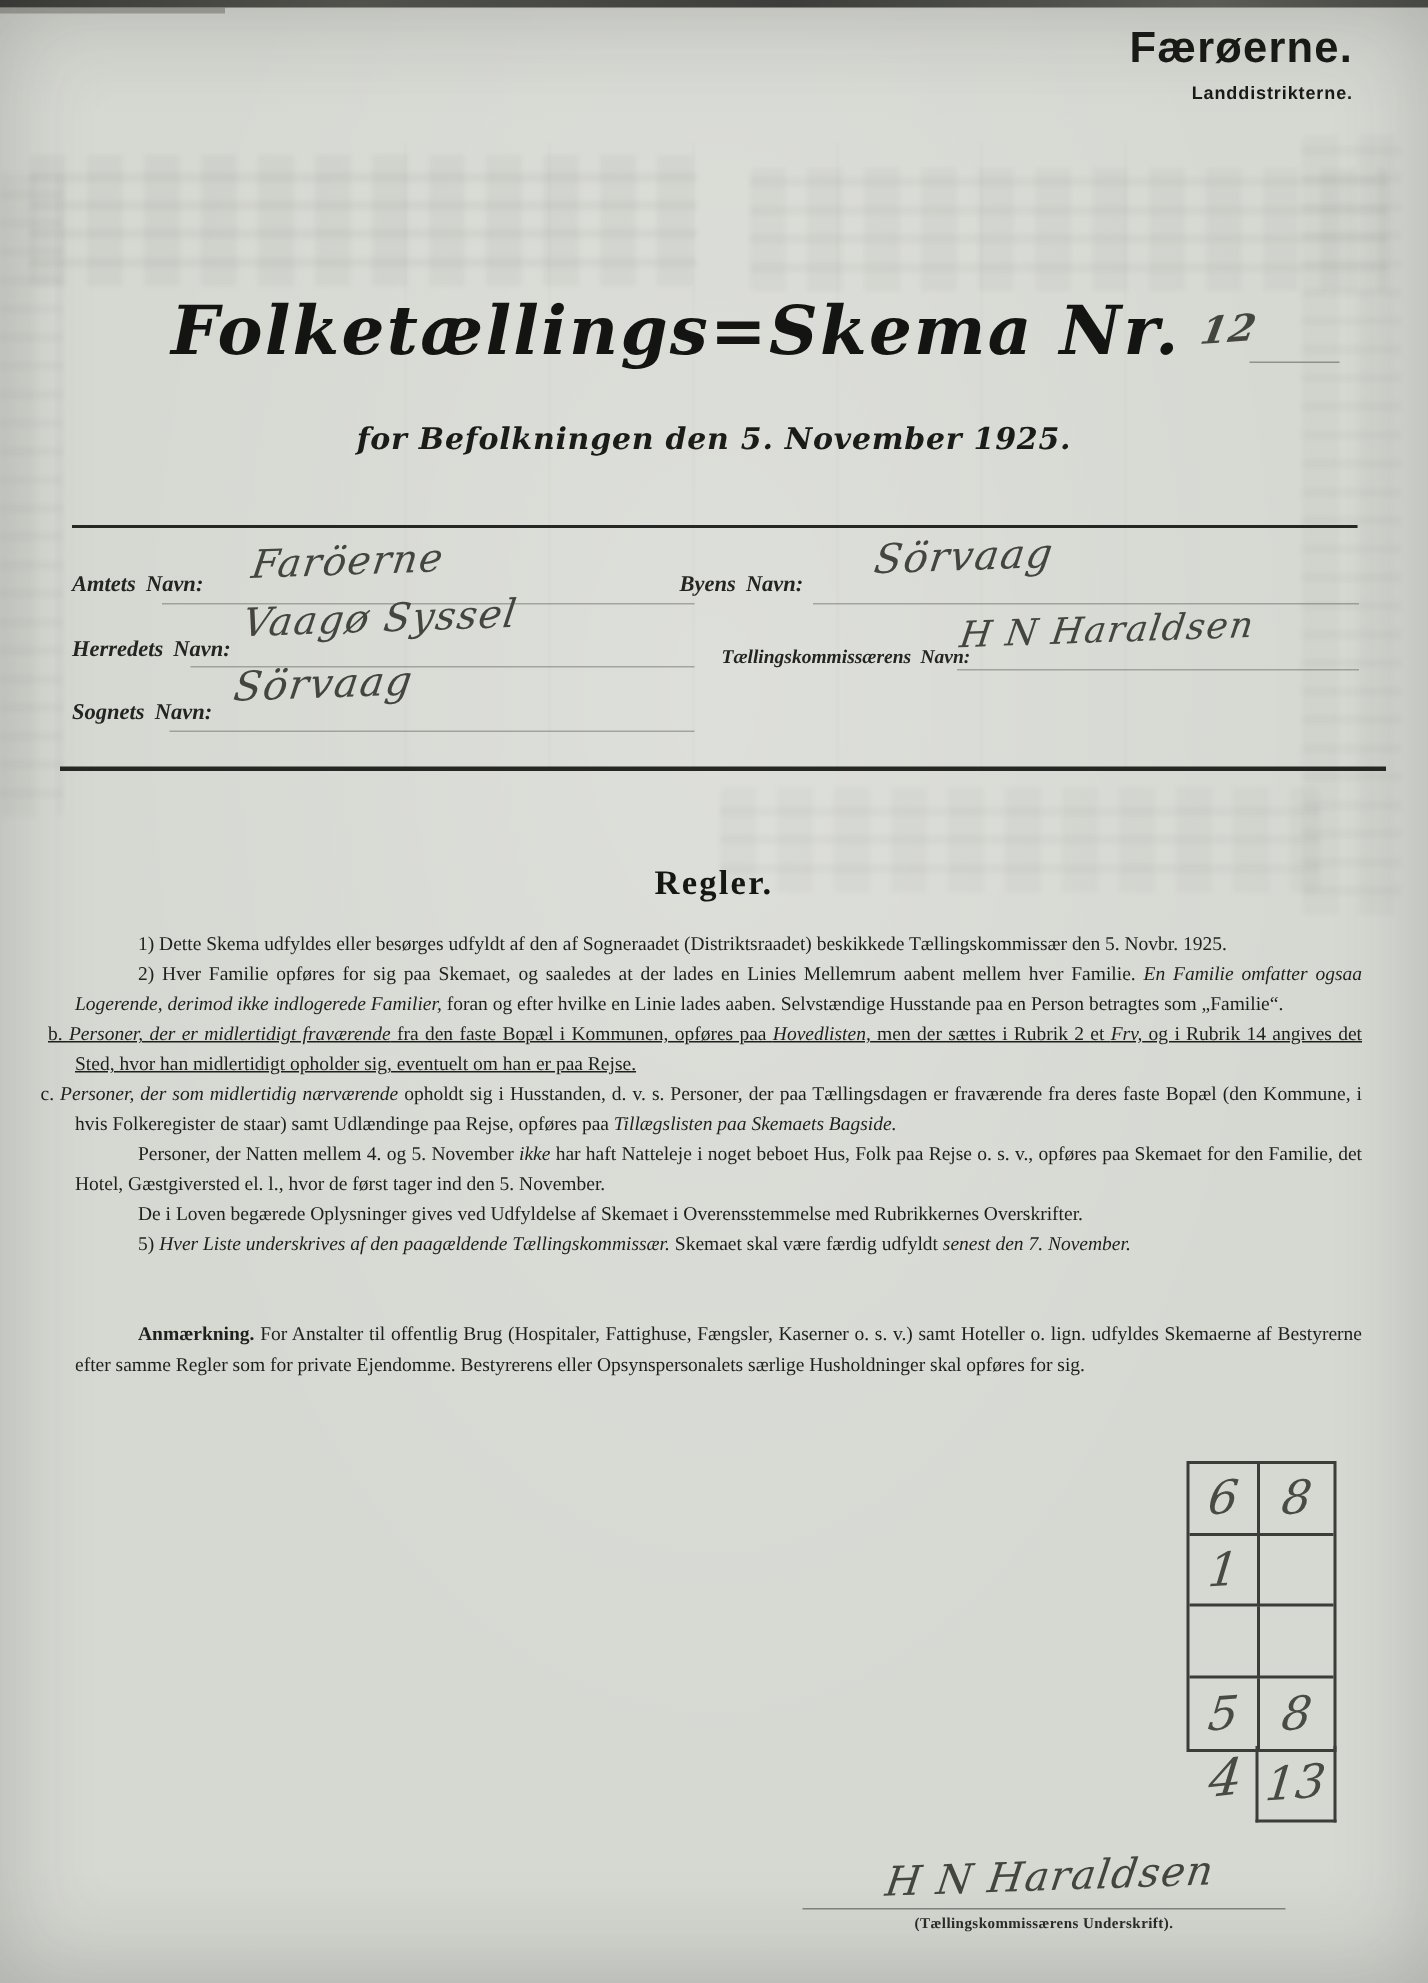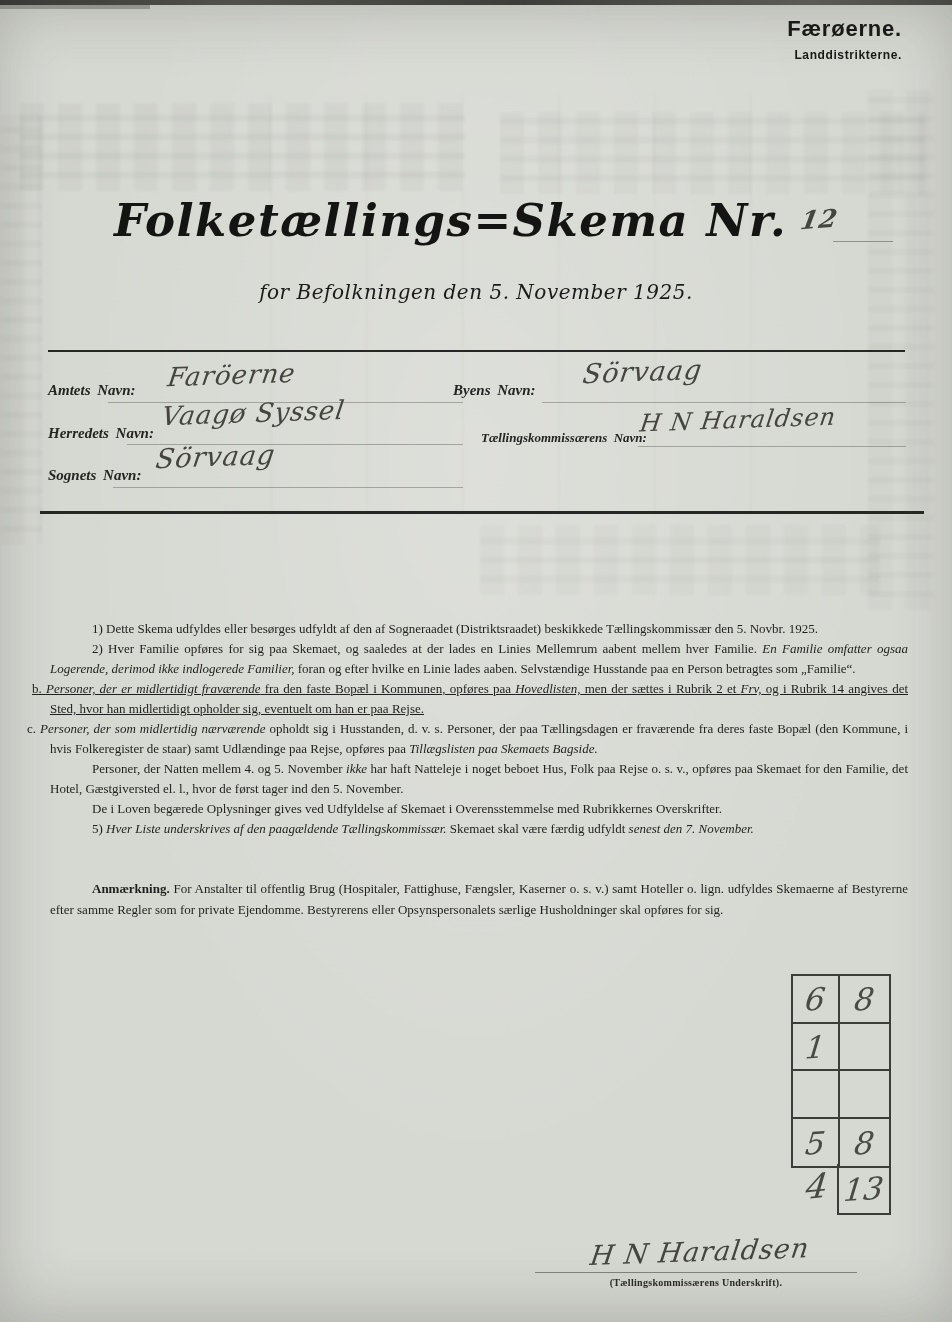--- a/index.html
+++ b/index.html
@@ -29,31 +29,31 @@
   }
   .ghost-cols { pointer-events:none; filter:blur(.8px); opacity:.5;
     background:repeating-linear-gradient(90deg, rgba(100,102,96,.14) 0 1px, rgba(100,102,96,0) 1px 96px); }
 
   
   .hdr-left { left:45px; top:20px; font-family:"Liberation Sans", sans-serif;
     font-weight:bold; font-size:17px; letter-spacing:.4px; word-spacing:5px;
     color:#1c1c1a; border-bottom:2.5px solid #1c1c1a; padding:0 6px 4px 0; }
   .hdr-right { right:50px; top:16px; text-align:right; font-family:"Liberation Sans", sans-serif;
     font-weight:bold; color:#191917; }
-  .hdr-right .l1 { font-size:22px; letter-spacing:.8px; }
+  .hdr-right .l1 { font-size:29px; letter-spacing:.8px; }
   .hdr-right .l2 { font-size:12px; letter-spacing:.6px; margin-top:6px; }
 
   
   .title { left:0; top:194px; width:100%; text-align:center;
     font-family:"DejaVu Serif", serif; font-style:italic; font-weight:bold;
     font-size:45px; letter-spacing:1.5px; color:#141412; }
   .title-nr { display:inline-block; margin-left:14px; }
   .title-line { left:833px; top:241px; width:60px; height:1px; background:rgba(60,60,56,.45); }
   .subtitle { left:0; top:280px; width:100%; text-align:center;
-    font-family:"DejaVu Serif", serif; font-style:italic; font-weight:normal;
+    font-family:"DejaVu Serif", serif; font-style:italic; font-weight:bold;
     font-size:20px; letter-spacing:.5px; color:#1b1b19; }
 
   .hr1 { left:48px; top:350px; width:857px; height:2px; background:#262624; }
   .hr2 { left:40px; top:511px; width:884px; height:2.5px; background:#262624; }
 
   
   .flabel { font-style:italic; font-weight:bold; font-size:15px; color:#242422; word-spacing:3px; white-space:nowrap; }
   .flabel.small { font-size:13px; }
   .fline { height:1px; background:rgba(70,70,66,.38); }
 
@@ -140,20 +140,21 @@
   <div class="abs flabel" style="left:453px; top:382px;text-align:right;">Byens Navn:</div>
   <div class="abs fline" style="left:542px; top:402px; width:364px;"></div>
   <div class="abs hand" style="left:583px; top:356px; font-size:27px;">Sörvaag</div>
 
   <div class="abs flabel small" style="left:481px; top:430px;">Tællingskommissærens Navn:</div>
   <div class="abs fline" style="left:638px; top:446px; width:268px;"></div>
   <div class="abs hand" style="left:640px; top:406px; font-size:24px;">H N Haraldsen</div>
 
   <div class="abs hr2"></div>
 
+  <div class="abs regler-h">Regler.</div>
   <div class="abs rules">
     <p class="p-ind"><span>1) Dette Skema udfyldes eller besørges udfyldt af den af Sogneraadet (Distriktsraadet) beskikkede Tællingskommissær den 5. Novbr. 1925.</span></p>
     <p class="p-ind"><span>2) Hver Familie opføres for sig paa Skemaet, og saaledes at der lades en Linies Mellemrum aabent mellem hver Familie. </span><span style="font-style: italic;">En Familie omfatter ogsaa Logerende, derimod ikke indlogerede Familier,</span><span> foran og efter hvilke en Linie lades aaben. Selvstændige Husstande paa en Person betragtes som „Familie“.</span></p>
     <p class="p3b"><span>b. </span><span style="font-style: italic;">Personer, der er midlertidigt fraværende</span><span> fra den faste Bopæl i Kommunen, opføres paa </span><span style="font-style: italic;">Hovedlisten,</span><span> men der sættes i Rubrik 2 et </span><span style="font-style: italic;">Frv,</span><span> og i Rubrik 14 angives det Sted, hvor han midlertidigt opholder sig, eventuelt om han er paa Rejse.</span></p>
     <p class="p3c"><span>c. </span><span style="font-style: italic;">Personer, der som midlertidig nærværende</span><span> opholdt sig i Husstanden, d. v. s. Personer, der paa Tællingsdagen er fraværende fra deres faste Bopæl (den Kommune, i hvis Folkeregister de staar) samt Udlændinge paa Rejse, opføres paa </span><span style="font-style: italic;">Tillægslisten paa Skemaets Bagside.</span></p>
     <p class="p-ind"><span>Personer, der Natten mellem 4. og 5. November </span><span style="font-style: italic;">ikke</span><span> har haft Natteleje i noget beboet Hus, Folk paa Rejse o. s. v., opføres paa Skemaet for den Familie, det Hotel, Gæstgiversted el. l., hvor de først tager ind den 5. November.</span></p>
     <p class="p-ind"><span>De i Loven begærede Oplysninger gives ved Udfyldelse af Skemaet i Overensstemmelse med Rubrikkernes Overskrifter.</span></p>
     <p class="p-ind"><span>5) </span><span style="font-style: italic;">Hver Liste underskrives af den paagældende Tællingskommissær.</span><span> Skemaet skal være færdig udfyldt </span><span style="font-style: italic;">senest den 7. November.</span></p>
   </div>
 

